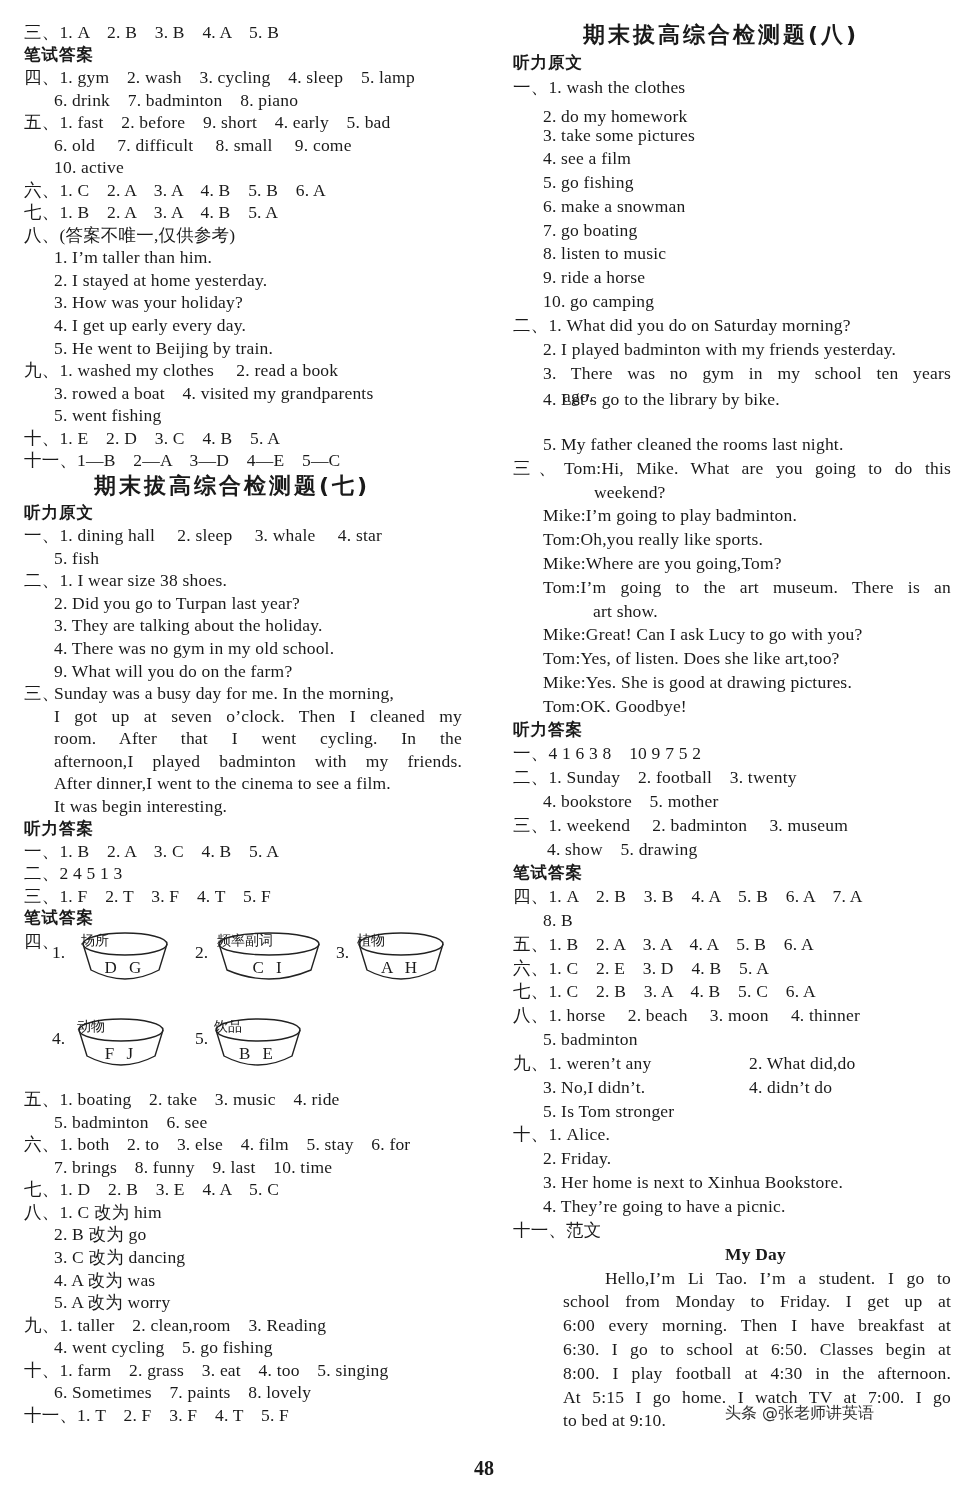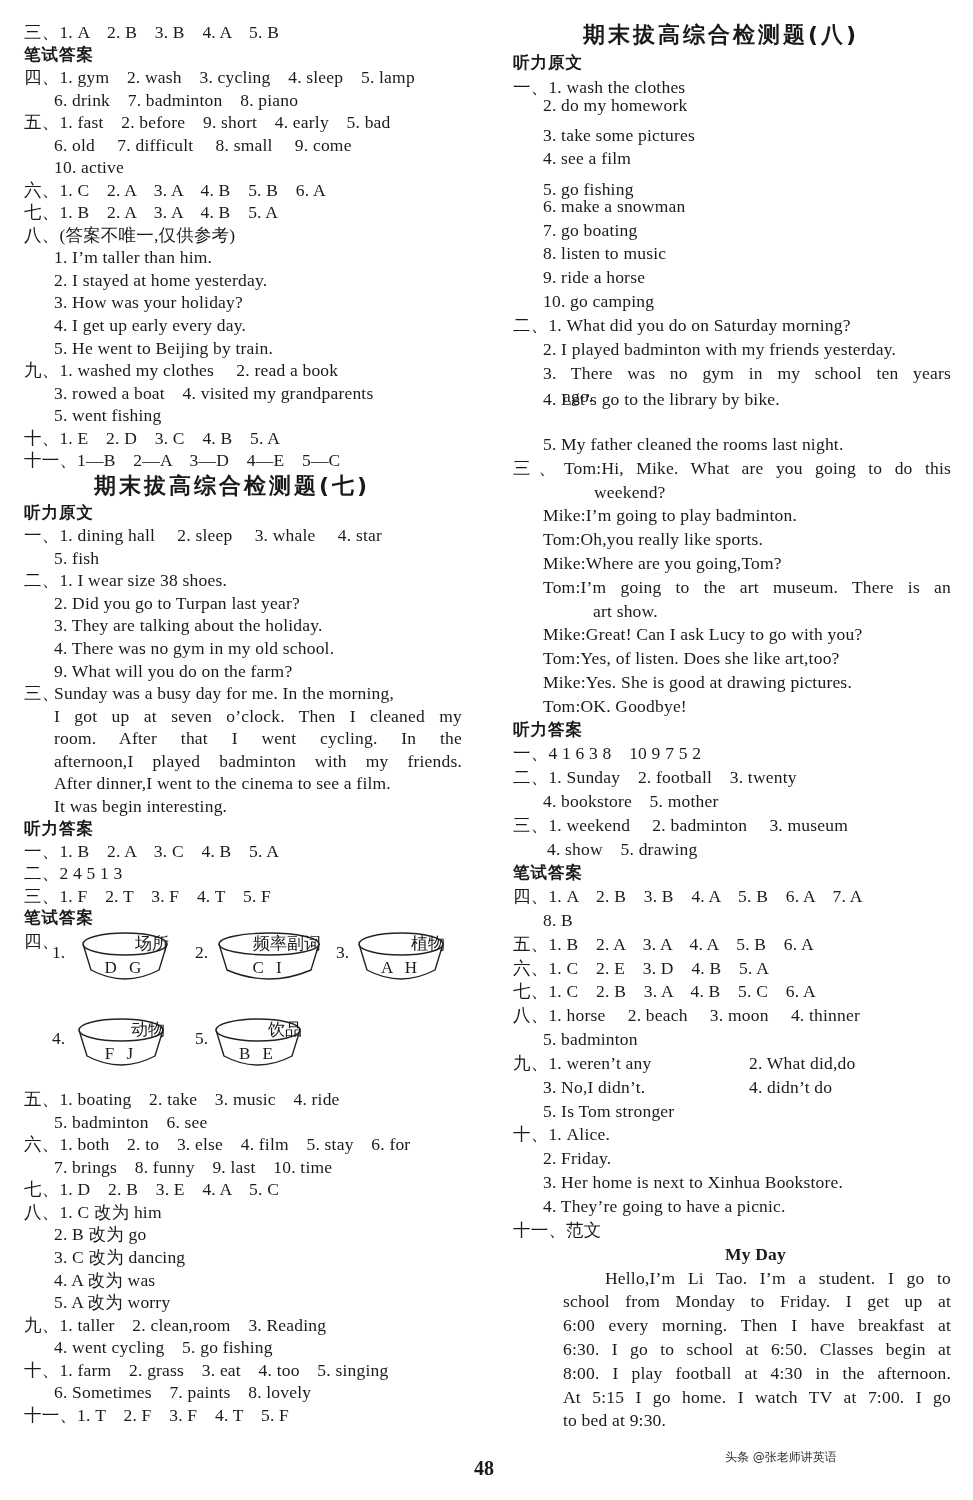--- a/index.html
+++ b/index.html
@@ -10,25 +10,25 @@
   .col-right{left:513px;width:442px;}
   .ln{position:absolute;left:0;white-space:nowrap;font-size:17.5px;line-height:22px;letter-spacing:0.2px;}
   .ind{left:30px;}
   .ind2{left:40px;}
   .head{font-family:"DejaVu Sans","Liberation Sans",sans-serif;font-weight:bold;font-size:16.5px;letter-spacing:1px;}
   .title{font-family:"DejaVu Sans","Liberation Sans",sans-serif;font-weight:bold;font-size:22px;letter-spacing:3px;}
   .just{display:flex;justify-content:space-between;white-space:nowrap;}
   .bold{font-weight:bold;}
   .bowl{position:absolute;}
   .bowl svg{display:block;}
-  .bowl .top{position:absolute;left:0;right:0;text-align:right;font-size:17px;}
+  .bowl .top{position:absolute;left:0;right:0;text-align:left;font-size:14px;}
   .bowl .bot{position:absolute;left:0;right:0;text-align:center;font-size:17px;letter-spacing:4px;}
   .num-lbl{position:absolute;font-size:17.5px;}
   .page-num{position:absolute;left:474px;top:1457px;font-weight:bold;font-size:20px;}
-  .watermark{position:absolute;left:725px;top:1449px;font-family:"DejaVu Sans","Liberation Sans",sans-serif;font-size:12px;color:#333;}
+  .watermark{position:absolute;left:725px;top:1403px;font-family:"DejaVu Sans","Liberation Sans",sans-serif;font-size:16px;color:#333;}
 </style>
 </head>
 <body>
 
 <div class="col col-left">
   <div class="ln" style="top:21px">三、1. A　2. B　3. B　4. A　5. B</div>
   <div class="ln head" style="top:44px">笔试答案</div>
   <div class="ln" style="top:66px">四、1. gym　2. wash　3. cycling　4. sleep　5. lamp</div>
   <div class="ln ind" style="top:89px">6. drink　7. badminton　8. piano</div>
   <div class="ln" style="top:111px">五、1. fast　2. before　9. short　4. early　5. bad</div>
@@ -136,24 +136,24 @@
   <div class="ln ind" style="top:1336px">4. went cycling　5. go fishing</div>
   <div class="ln" style="top:1359px">十、1. farm　2. grass　3. eat　4. too　5. singing</div>
   <div class="ln ind" style="top:1381px">6. Sometimes　7. paints　8. lovely</div>
   <div class="ln" style="top:1404px">十一、1. T　2. F　3. F　4. T　5. F</div>
 </div>
 
 <div class="col col-right">
   <div class="ln title" style="top:24px;left:70px">期末拔高综合检测题(八)</div>
   <div class="ln head" style="top:52px">听力原文</div>
   <div class="ln" style="top:76px">一、1. wash the clothes</div>
-  <div class="ln ind" style="top:94px">2. do my homework</div>
+  <div class="ln ind" style="top:105px">2. do my homework</div>
   <div class="ln ind" style="top:124px">3. take some pictures</div>
   <div class="ln ind" style="top:147px">4. see a film</div>
-  <div class="ln ind" style="top:178px">5. go fishing</div>
+  <div class="ln ind" style="top:171px">5. go fishing</div>
   <div class="ln ind" style="top:195px">6. make a snowman</div>
   <div class="ln ind" style="top:219px">7. go boating</div>
   <div class="ln ind" style="top:242px">8. listen to music</div>
   <div class="ln ind" style="top:266px">9. ride a horse</div>
   <div class="ln ind" style="top:290px">10. go camping</div>
 
   <div class="ln" style="top:314px">二、1. What did you do on Saturday morning?</div>
   <div class="ln ind" style="top:338px">2. I played badminton with my friends yesterday.</div>
   <div class="ln ind" style="top:362px;width:408px;text-align:justify;text-align-last:justify;white-space:normal">3. There was no gym in my school ten years</div>
   <div class="ln ind2" style="top:385px;left:50px">ago.</div>
@@ -200,17 +200,17 @@
   <div class="ln ind" style="top:1195px">4. They’re going to have a picnic.</div>
   <div class="ln" style="top:1219px">十一、范文</div>
 
   <div class="ln bold" style="top:1243px;left:212px">My Day</div>
   <div class="ln" style="top:1267px;left:50px;width:388px;text-align:justify;text-align-last:justify;white-space:normal;text-indent:42px">Hello,I’m Li Tao. I’m a student. I go to</div>
   <div class="ln" style="top:1290px;left:50px;width:388px;text-align:justify;text-align-last:justify;white-space:normal">school from Monday to Friday. I get up at</div>
   <div class="ln" style="top:1314px;left:50px;width:388px;text-align:justify;text-align-last:justify;white-space:normal">6:00 every morning. Then I have breakfast at</div>
   <div class="ln" style="top:1338px;left:50px;width:388px;text-align:justify;text-align-last:justify;white-space:normal">6:30. I go to school at 6:50. Classes begin at</div>
   <div class="ln" style="top:1362px;left:50px;width:388px;text-align:justify;text-align-last:justify;white-space:normal">8:00. I play football at 4:30 in the afternoon.</div>
   <div class="ln" style="top:1386px;left:50px;width:388px;text-align:justify;text-align-last:justify;white-space:normal">At 5:15 I go home. I watch TV at 7:00. I go</div>
-  <div class="ln" style="top:1409px;left:50px">to bed at 9:30.</div>
+  <div class="ln" style="top:1409px;left:50px">to bed at 9:10.</div>
 </div>
 
 <div class="page-num">48</div>
 <div class="watermark">头条 @张老师讲英语</div>
 
 </body></html>

